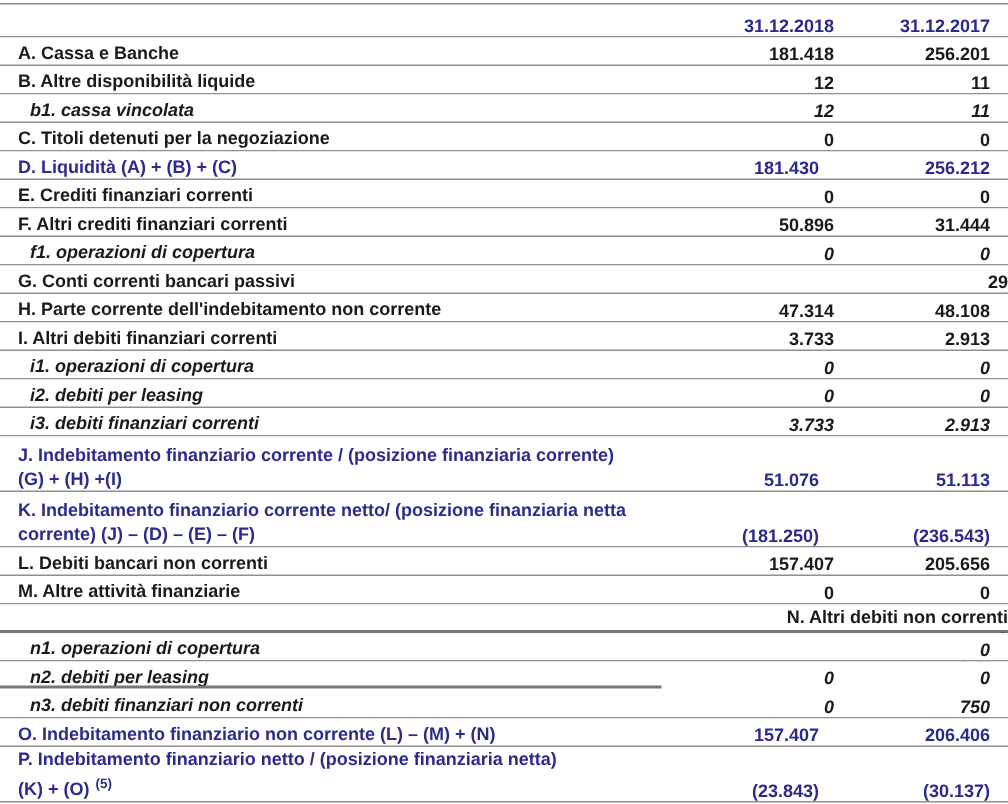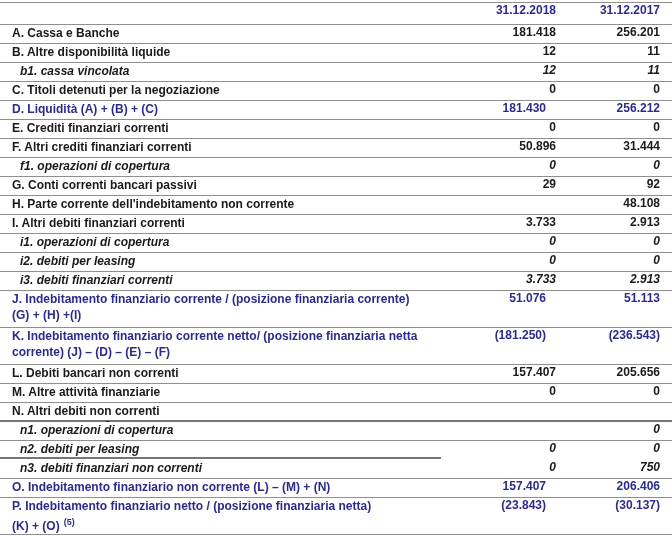--- a/index.html
+++ b/index.html
@@ -10,21 +10,21 @@
     --background:#ffffff;
   }
   html,body{margin:0;padding:0;background:var(--background);}
   body{
     width:672px;height:536px;overflow:hidden;
     font-family:"Liberation Sans", sans-serif;
     font-size:12px;font-weight:bold;color:var(--ink);
   }
   .sheet{width:672px;padding-top:2px;}
   .row{
-    display:flex;align-items:flex-start;position:relative;
+    display:flex;align-items:flex-end;position:relative;
     box-sizing:border-box;height:19px;
     border-bottom:1px solid var(--line);
     background:var(--background);
   }
   .row.header{height:23px;border-top:1px solid var(--line);}
   .row.tall{height:37px;}
   .label{flex:1;padding-left:12px;min-width:0;}
   .line{white-space:nowrap;line-height:16px;}
   .sub{font-style:italic;}
   .sub .label{padding-left:20px;}
@@ -104,26 +104,26 @@
           <div class="line">f1. operazioni di copertura</div>
         </div>
         <div class="num">0</div>
         <div class="num c2017">0</div>
       </div>
       <div class="row normal">
         <div class="label">
           <div class="line">G. Conti correnti bancari passivi</div>
         </div>
         <div class="num">29</div>
-        <div class="num c2017">92</div>
       </div>
       <div class="row normal">
         <div class="label">
           <div class="line">H. Parte corrente dell'indebitamento non corrente</div>
         </div>
+        <div class="num">47.314</div>
         <div class="num c2017">48.108</div>
       </div>
       <div class="row normal">
         <div class="label">
           <div class="line">I. Altri debiti finanziari correnti</div>
         </div>
         <div class="num">3.733</div>
         <div class="num c2017">2.913</div>
       </div>
       <div class="row sub">

